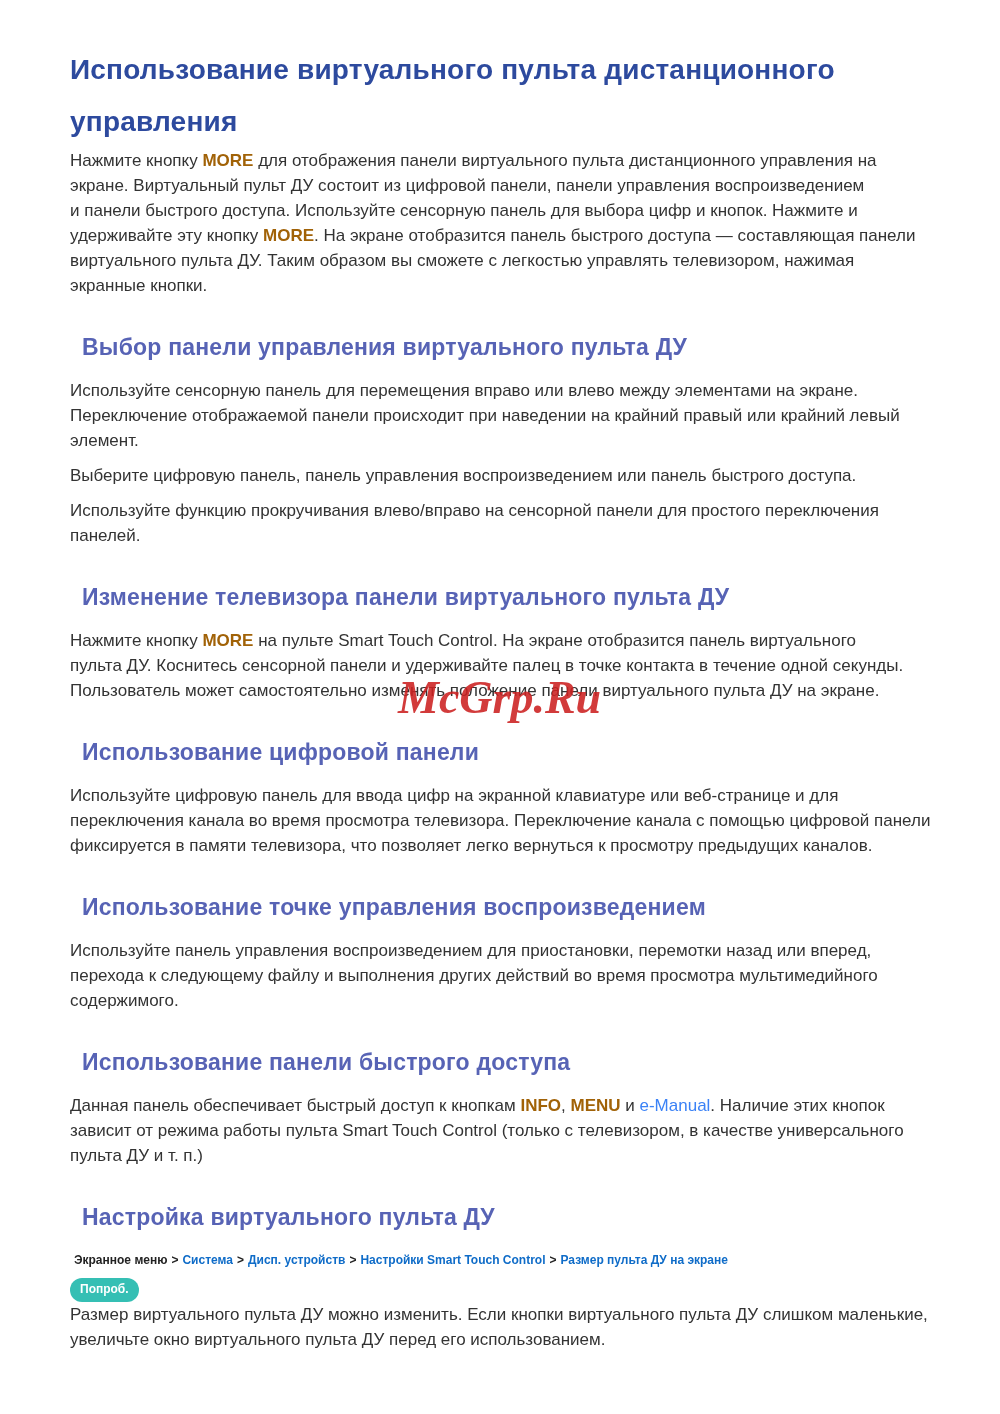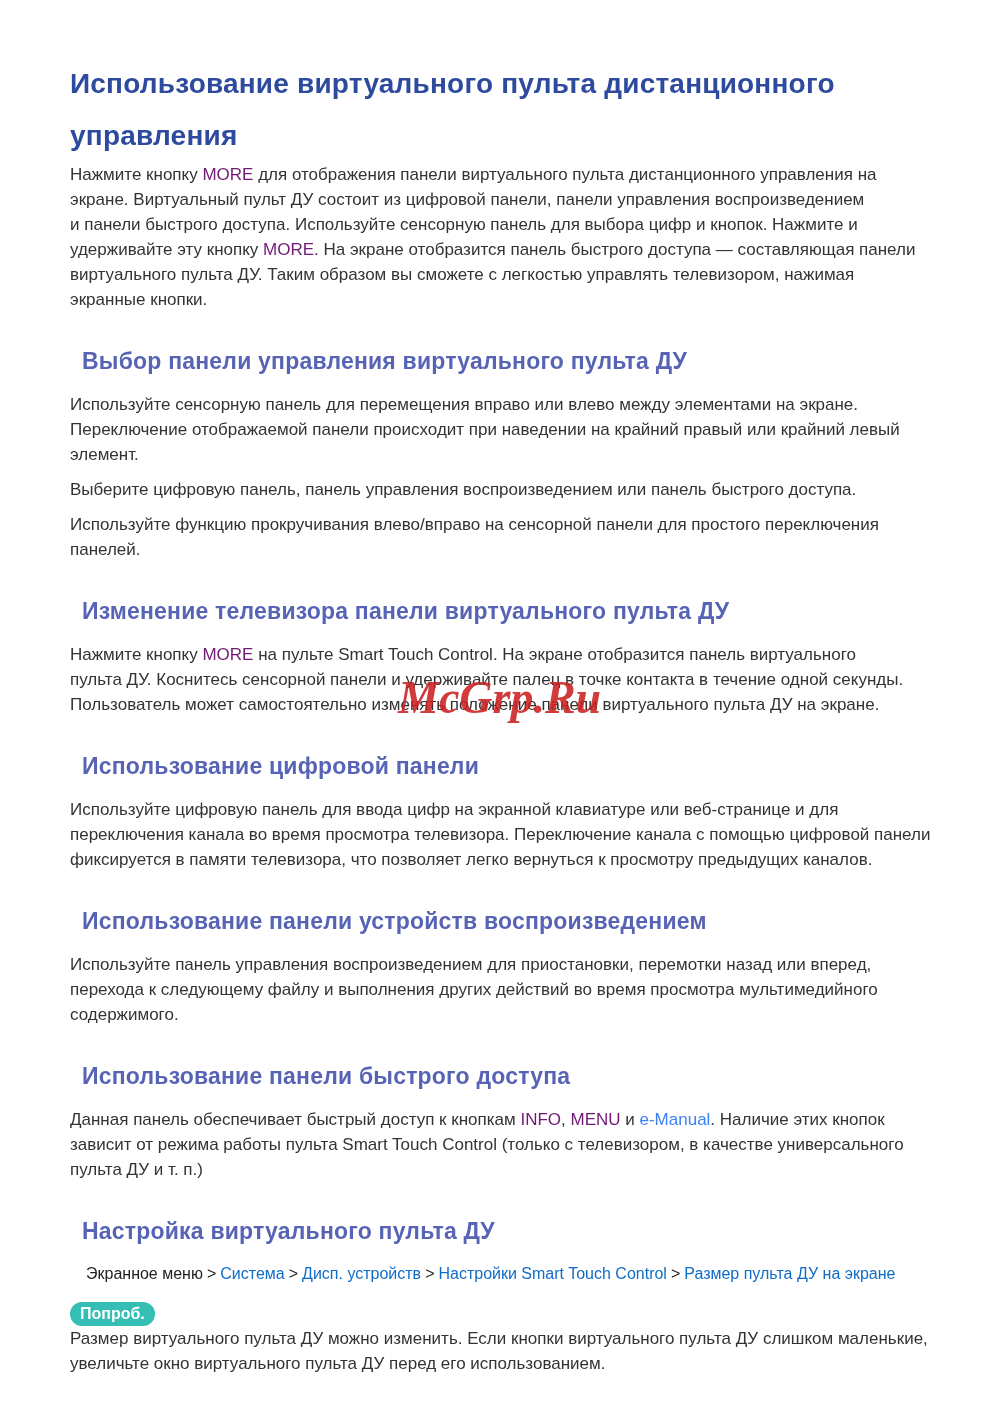--- a/index.html
+++ b/index.html
@@ -2,46 +2,46 @@
 <html><head>
 <meta charset="utf-8">
 <style>
   html,body { margin:0; padding:0; background:#ffffff; }
   .page {
     position:relative; width:1000px; height:1414px; overflow:hidden;
     background:#ffffff;
     font-family:"Liberation Sans", sans-serif;
     color:#333333;
   }
-  .content { position:absolute; left:70px; top:0; width:870px; padding-top:58px; }
+  .content { position:absolute; left:70px; top:0; width:870px; padding-top:44px; }
   h1.doc-title {
     margin:0; font-size:28px; line-height:52px; font-weight:bold;
     color:#2d4a9e; white-space:pre-line; letter-spacing:0.2px;
   }
   h2.section-heading {
     margin:34px 12px 16px; font-size:23px; line-height:30px; font-weight:bold;
     color:#5763b5; letter-spacing:0.2px;
   }
   p.body {
     margin:0 0 10px; font-size:17px; line-height:25px; color:#333333;
     white-space:pre-line;
   }
   .p-intro { margin-top:24px; }
-  .kw-teal { color:#701a75; font-weight:normal; }
+  .kw-teal { color:#a16207; font-weight:bold; }
   .kw-blue { color:#3b82f6; font-weight:normal; }
   .breadcrumb {
-    margin:16px; font-size:16px; line-height:24px; font-weight:normal;
+    margin:4px; font-size:12px; line-height:24px; font-weight:bold;
     color:#222222; white-space:nowrap;
   }
   .breadcrumb .crumb-link { color:#0f6cc8; cursor:pointer; }
   .breadcrumb .crumb-sep { color:#222222; padding:0 4px; }
   .badge-row { margin:6px 0 0; }
   .try-badge {
     display:inline-block; background:#35bfb4; color:#ffffff;
-    font-size:16px; font-weight:bold; line-height:17px;
+    font-size:12px; font-weight:bold; line-height:17px;
     padding:3px 10px 4px; border-radius:13px; cursor:pointer;
   }
   .p-last { margin-top:12px; }
   .watermark {
     position:absolute; left:398px; top:672px; z-index:5;
     font-family:Liberation Serif, serif; font-style:italic; font-weight:bold;
     font-size:46px; line-height:52px; color:rgba(204,32,32,0.88);
     pointer-events:none; white-space:nowrap;
   }
 </style>
@@ -74,21 +74,21 @@
     <h2 class="section-heading">Изменение телевизора панели виртуального пульта ДУ</h2>
     <p class="body"><span>Нажмите кнопку </span><span class="kw-teal">MORE</span><span> на пульте Smart Touch Control. На экране отобразится панель виртуального
 пульта ДУ. Коснитесь сенсорной панели и удерживайте палец в точке контакта в течение одной секунды.
 Пользователь может самостоятельно изменять положение панели виртуального пульта ДУ на экране.</span></p>
 
     <h2 class="section-heading">Использование цифровой панели</h2>
     <p class="body">Используйте цифровую панель для ввода цифр на экранной клавиатуре или веб-странице и для
 переключения канала во время просмотра телевизора. Переключение канала с помощью цифровой панели
 фиксируется в памяти телевизора, что позволяет легко вернуться к просмотру предыдущих каналов.</p>
 
-    <h2 class="section-heading">Использование панели устройств воспроизведением</h2>
+    <h2 class="section-heading">Использование точке управления воспроизведением</h2>
     <p class="body">Используйте панель управления воспроизведением для приостановки, перемотки назад или вперед,
 перехода к следующему файлу и выполнения других действий во время просмотра мультимедийного
 содержимого.</p>
 
     <h2 class="section-heading">Использование панели быстрого доступа</h2>
     <p class="body"><span>Данная панель обеспечивает быстрый доступ к кнопкам </span><span class="kw-teal">INFO</span><span>, </span><span class="kw-teal">MENU</span><span> и </span><span class="kw-blue">e-Manual</span><span>. Наличие этих кнопок
 зависит от режима работы пульта Smart Touch Control (только с телевизором, в качестве универсального
 пульта ДУ и т. п.)</span></p>
 
     <h2 class="section-heading">Настройка виртуального пульта ДУ</h2>

